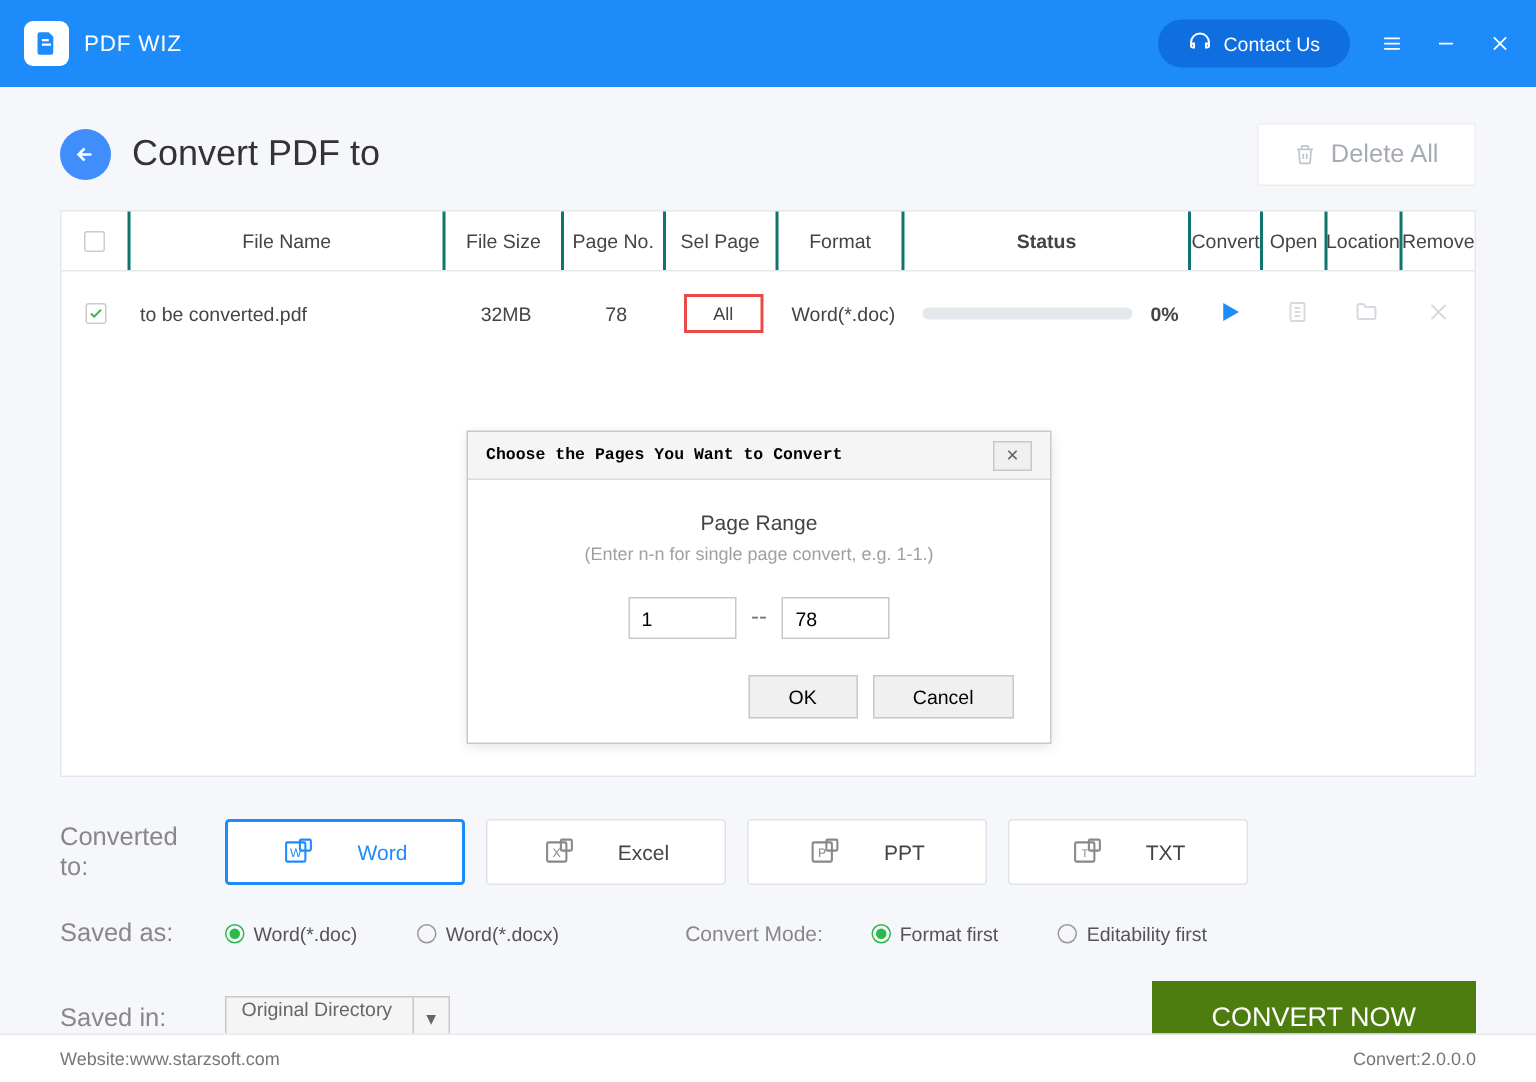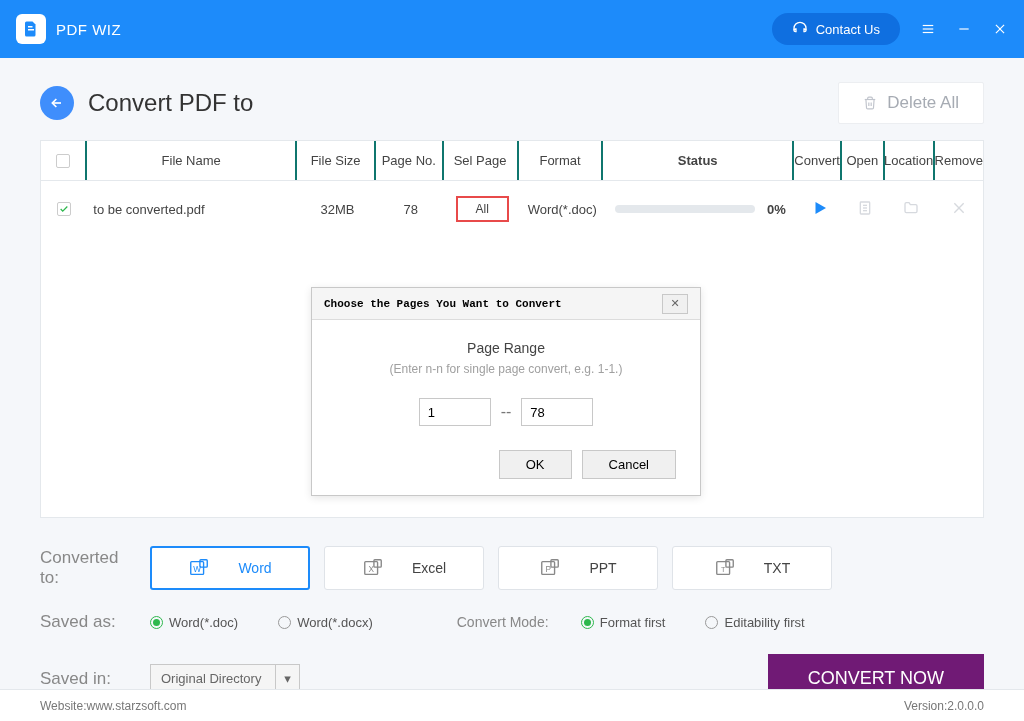--- a/index.html
+++ b/index.html
@@ -74,23 +74,23 @@
 .opt-label { font-size: 17px; color: #888; width: 96px; }
 .fmt-btn { border: 1px solid #dfe3e8; background: #fff; width: 160px; height: 44px; display: flex; align-items: center; justify-content: center; gap: 28px; font-size: 14px; color: #444; cursor: pointer; border-radius: 3px; }
 .fmt-btn.active { border: 2px solid #1d8bfa; color: #1d8bfa; }
 .fmt-btn svg { width: 22px; height: 22px; }
 .radio-group { display: flex; align-items: center; gap: 40px; }
 .radio-item { display: flex; align-items: center; gap: 6px; font-size: 13px; color: #555; cursor: pointer; }
 .radio-dot { width: 13px; height: 13px; border: 1px solid #999; border-radius: 50%; display: flex; align-items: center; justify-content: center; }
 .radio-dot.on { border-color: #2db84d; }
 .radio-dot.on::after { content: ""; width: 7px; height: 7px; background: #2db84d; border-radius: 50%; }
 .mode-label { font-size: 14px; color: #888; margin-left: 70px; width: 110px; }
-.dropdown { border: 1px solid #c8c8c8; background: #f5f5f5; height: 30px; width: 150px; display: flex; align-items: center; justify-content: space-between; padding: 0 10px; font-size: 13px; color: #666; cursor: pointer; }
+.dropdown { border: 1px solid #c8c8c8; background: #f5f5f5; height: 30px; width: 150px; display: flex; justify-content: space-between; padding: 0 10px; font-size: 13px; color: #666; cursor: pointer; }
 .dropdown-arrow { border-left: 1px solid #c8c8c8; height: 100%; width: 24px; display:flex; align-items:center; justify-content:center; margin-right:-10px; }
-.convert-now { margin-left: auto; background: #701a75; color: #fff; font-size: 18px; font-weight: 500; border: none; padding: 14px 40px; cursor: pointer; }
+.convert-now { margin-left: auto; background: #4d7c0f; color: #fff; font-size: 18px; font-weight: 500; border: none; padding: 14px 40px; cursor: pointer; }
 
 .footer { position: absolute; bottom: 0; left: 0; right: 0; height: 32px; border-top: 1px solid #e4e8ec; background: #fff; display: flex; align-items: center; padding: 0 40px; font-size: 12px; color: #777; }
 </style>
 </head>
 <body>
 
 <div class="titlebar">
   <div class="logo-wrap">
     <div class="logo-box">
       <svg viewBox="0 0 24 24" fill="#1d8bfa">
@@ -308,15 +308,15 @@
       <span class="dropdown-arrow">▾</span>
     </div>
     <button class="convert-now">CONVERT NOW</button>
   </div>
 </div>
 
 <div class="footer">
   <span>Website: </span>
   <span>www.starzsoft.com</span>
   <div class="spacer"></div>
-  <span>Version: </span>
+  <span>Convert: </span>
   <span>2.0.0.0</span>
 </div>
 
 </body></html>

